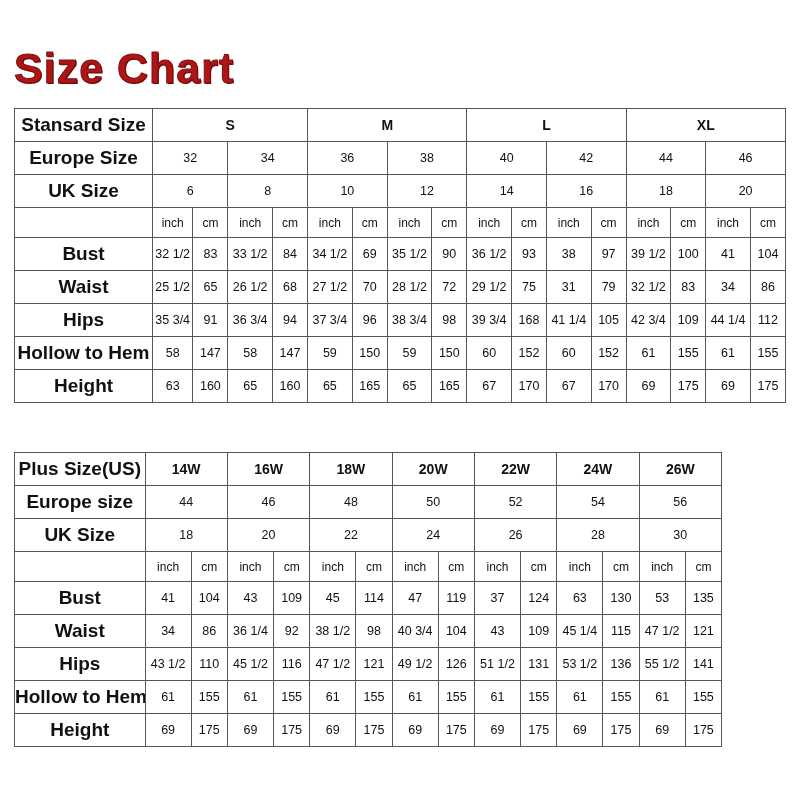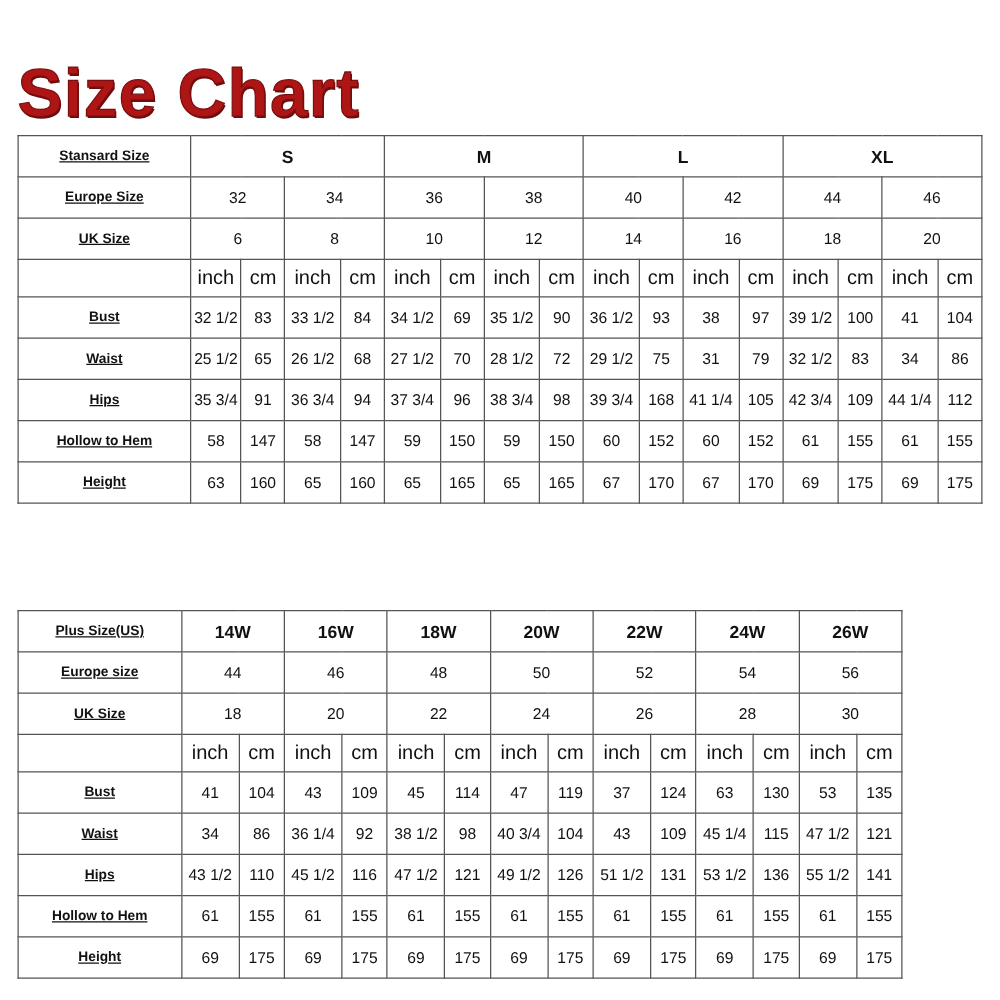--- a/index.html
+++ b/index.html
@@ -18,21 +18,21 @@
     position: relative;
     width: 800px;
     height: 800px;
     box-sizing: border-box;
   }
   .title {
     position: absolute;
     left: 14px;
     top: 44px;
     font-family: "Liberation Sans", sans-serif;
-    font-size: 54px;
+    font-size: 43px;
     font-weight: bold;
     letter-spacing: 1px;
     color: #b01515;
     -webkit-text-stroke: 1px #7a0f0f;
     text-shadow: 1px 1px 0 #6b0d0d;
     white-space: nowrap;
   }
   table.chart {
     position: absolute;
     border-collapse: collapse;
@@ -44,44 +44,42 @@
     font-size: 12.5px;
     text-align: center;
     vertical-align: middle;
     padding: 0;
     color: #111111;
     white-space: nowrap;
     overflow: hidden;
   }
   table.chart td.rowlabel {
     font-weight: bold;
-    font-size: 11px;
-    text-decoration: underline;
+    font-size: 19px;
   }
   table.chart td.head {
     font-weight: bold;
     font-size: 14px;
   }
   table.chart td.unit {
-    font-size: 16px;
+    font-size: 12px;
   }
   table.chart td.blank {
     border-left: 1px solid #555555;
     border-top: 1px solid #555555;
   }
   #table-standard {
     left: 14px;
     top: 108px;
     width: 772px;
   }
   #table-plus {
     left: 14px;
     top: 452px;
     width: 708px;
-    margin-top: 36px;
   }
   .r-h { height: 33px; }
   .r-u { height: 30px; }
 </style>
 </head>
 <body>
 
 <div id="page">
 
   <div class="title">Size Chart</div>

